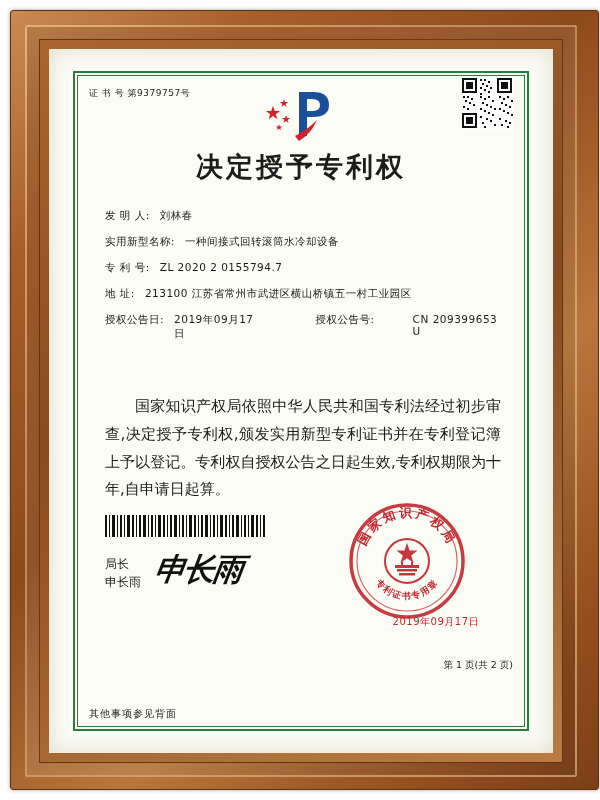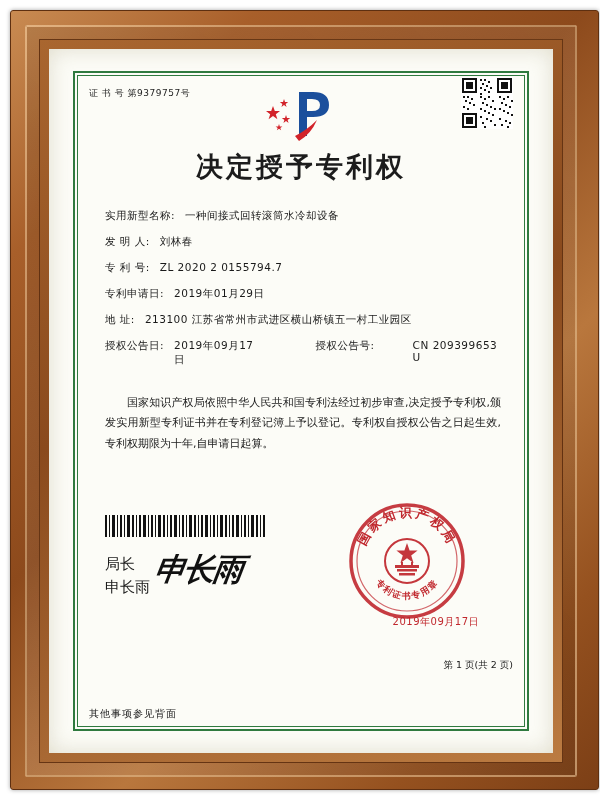--- a/index.html
+++ b/index.html
@@ -137,21 +137,21 @@
     margin-left: 54px;
     display: flex;
     align-items: baseline;
     gap: 28px;
   }
 
   
   .paras {
     position: absolute;
     left: 16px; right: 12px; top: 306px;
-    font-size: 11px;
+    font-size: 15px;
     line-height: 1.85;
     color: #1a1a1a;
     text-align: justify;
     font-family: "DejaVu Sans", sans-serif;
   }
   .paras p {
     margin: 0 0 2px 0;
     text-indent: 2em;
   }
 
@@ -159,24 +159,24 @@
   .barcode {
     position: absolute;
     left: 16px; top: 428px;
     width: 160px; height: 22px;
   }
 
   
   .sign-block {
     position: absolute;
     left: 16px; top: 468px;
-    font-size: 15px;
+    font-size: 12px;
     color: #1a1a1a;
     line-height: 1.5;
-    font-family: Liberation Mono, monospace;
+    font-family: Liberation Serif, serif;
   }
   .handwriting {
     position: absolute;
     left: 66px; top: 462px;
     font-family: "DejaVu Serif", serif;
     font-size: 31px;
     font-style: italic;
     font-weight: bold;
     color: #111;
     letter-spacing: -2px;
@@ -333,34 +333,30 @@
             <polygon points="31,29 32,32 35.2,32 32.6,33.9 33.6,37 31,35.1 28.4,37 29.4,33.9 26.8,32 30,32"></polygon>
             <polygon points="24,38 24.8,40.4 27.4,40.4 25.3,41.9 26.1,44.3 24,42.8 21.9,44.3 22.7,41.9 20.6,40.4 23.2,40.4"></polygon>
           </g>
         </svg>
       </div>
 
       <div class="title">决定授予专利权</div>
 
       <div class="fields">
         <div class="field-row">
+          <span class="field-label">发 明 人:</span>
+          <span class="field-value">刘林春</span>
+        </div>
+        <div class="field-row">
           <span class="field-label">实用新型名称:</span>
           <span class="field-value">一种间接式回转滚筒水冷却设备</span>
         </div>
         <div class="field-row">
-          <span class="field-label">发 明 人:</span>
-          <span class="field-value">刘林春</span>
-        </div>
-        <div class="field-row">
           <span class="field-label">专 利 号:</span>
           <span class="field-value">ZL 2020 2 0155794.7</span>
-        </div>
-        <div class="field-row">
-          <span class="field-label">专利申请日:</span>
-          <span class="field-value">2019年01月29日</span>
         </div>
         <div class="field-row">
           <span class="field-label">地 址:</span>
           <span class="field-value">213100 江苏省常州市武进区横山桥镇五一村工业园区</span>
         </div>
         <div class="field-row two-col">
           <span class="field-label">授权公告日:</span>
           <span class="field-value">2019年09月17日</span>
           <span class="col2">
             <span class="field-label">授权公告号:</span>

